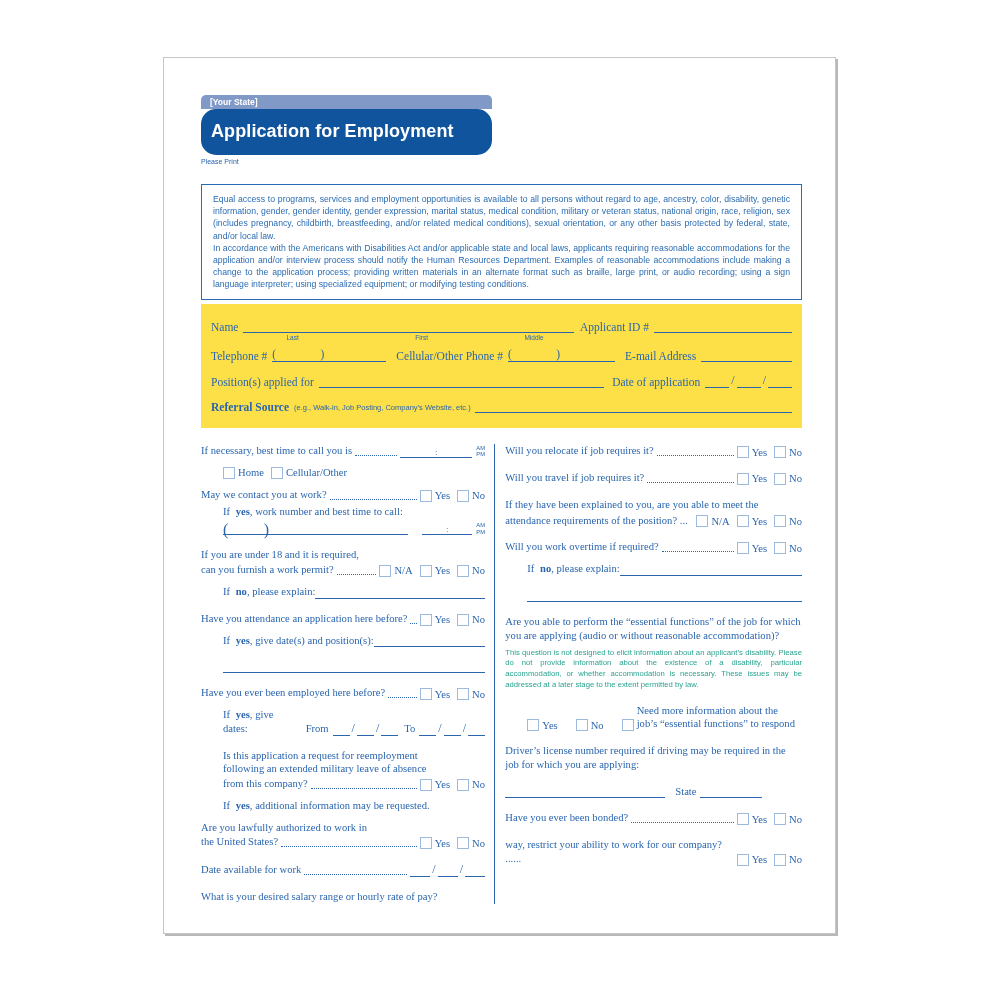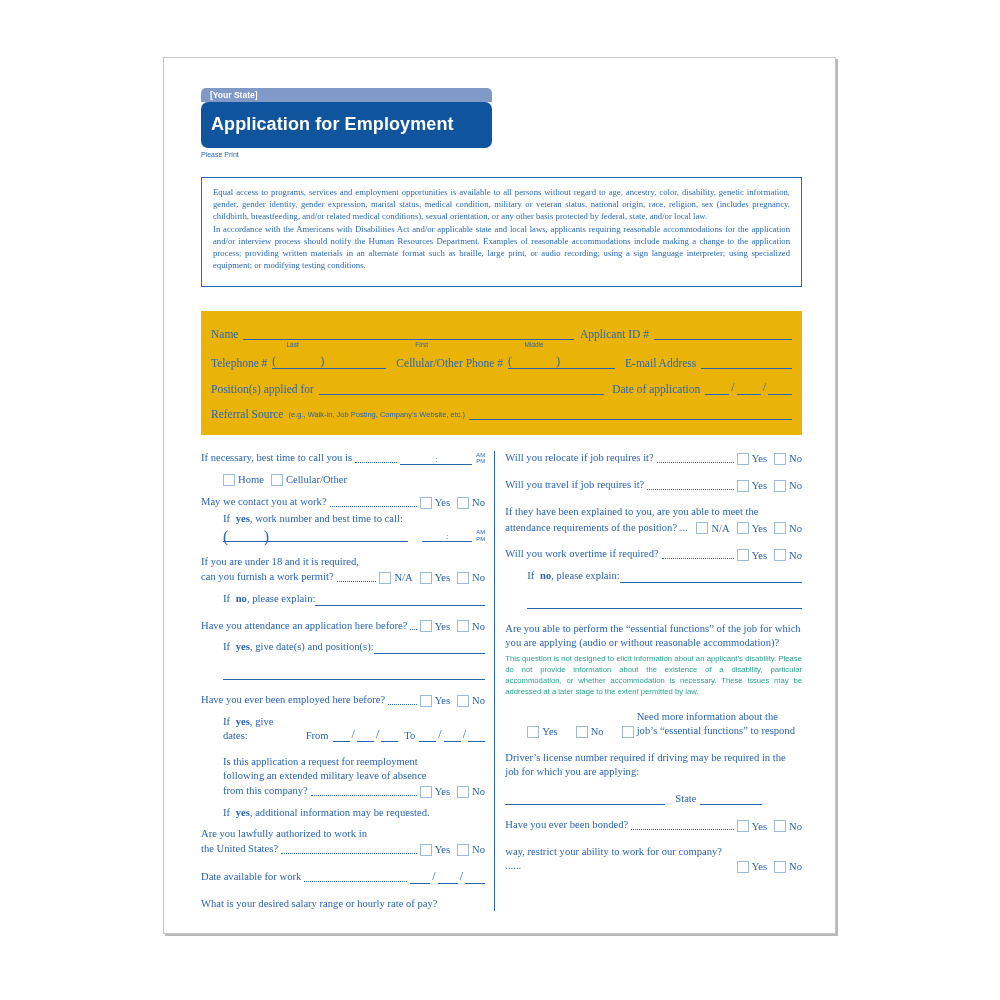--- a/index.html
+++ b/index.html
@@ -1,42 +1,42 @@
 <!DOCTYPE html>
 <html><head>
 <meta charset="utf-8">
 <style>
   html,body{margin:0;padding:0;background:#ffffff;width:1000px;height:1000px;
     font-family:"Liberation Serif",serif;-webkit-font-smoothing:antialiased;}
   .paper{position:absolute;left:163px;top:57px;width:673px;height:877px;background:#fff;
     border:1px solid #c6c6c6;box-shadow:2px 2px 0 #b8b8b8;box-sizing:border-box;overflow:hidden;}
-  .content{position:absolute;left:37px;top:0;width:601px;}
+  .content{position:absolute;left:37px;top:7px;width:601px;}
 
   
   .hdr{margin-top:30px;width:291px;}
   .state-bar{background:#8099c7;border-radius:5px 5px 0 0;color:#fff;
     font-family:"Liberation Sans",sans-serif;font-weight:bold;font-size:8.5px;
     padding:2px 0 2px 9px;}
-  .title-bar{background:#11549e;border-radius:7px;color:#fff;
+  .title-bar{background:#11549e;border-radius:15px;color:#fff;
     font-family:"Liberation Sans",sans-serif;font-weight:bold;font-size:18px;
     padding:12px 10px 13px;letter-spacing:.1px;}
   .print-note{color:#2a65ae;font-family:"Liberation Sans",sans-serif;font-size:7px;margin-top:3px;}
 
   
-  .notice{margin-top:19px;border:1.2px solid #2a6cb3;padding:8px 11px 15px;color:#2a6cb3;
-    font-family:Liberation Serif, serif;font-size:8.7px;line-height:1.4;text-align:justify;}
+  .notice{margin-top:19px;border:1.2px solid #2a6cb3;padding:8px 11px 9px;color:#2a6cb3;
+    font-family:Liberation Sans, sans-serif;font-size:8.7px;line-height:1.4;text-align:justify;}
   .notice p{margin:0;}
   .notice p + p{margin-top:0;}
 
   
-  .panel{margin-top:24px;background:#eab308;padding:15px 10px 13px;color:#2a65ae;font-size:11.5px;}
+  .panel{margin-top:4px;background:#fde047;padding:15px 10px 13px;color:#2a65ae;font-size:11.5px;}
   .g-row{display:flex;align-items:flex-end;margin-bottom:6px;}
   .g-row.sub{margin-bottom:15px;}
   .g-label{white-space:nowrap;padding-right:5px;}
-  .g-label.b{font-weight:normal;}
+  .g-label.b{font-weight:bold;}
   .hint{font-family:"Liberation Sans",sans-serif;font-size:7.5px;padding:0 4px 1px 0;}
   .g-field{position:relative;height:14px;}
   .g-line{border-bottom:1px solid #2a65ae;height:13px;}
   .sub-lab{position:absolute;top:15px;font-family:"Liberation Sans",sans-serif;font-size:6.5px;}
   .bl{border-bottom:1px solid #2a65ae;height:12px;display:inline-block;}
   .flex1{flex:1;}
   .datef{display:inline-flex;align-items:flex-end;}
   .dbl{border-bottom:1px solid #2a65ae;width:17px;height:12px;display:inline-block;}
   .sl{padding:0 2px;font-size:12px;}
   .parenf{border-bottom:1px solid #2a65ae;width:52px;display:inline-flex;

